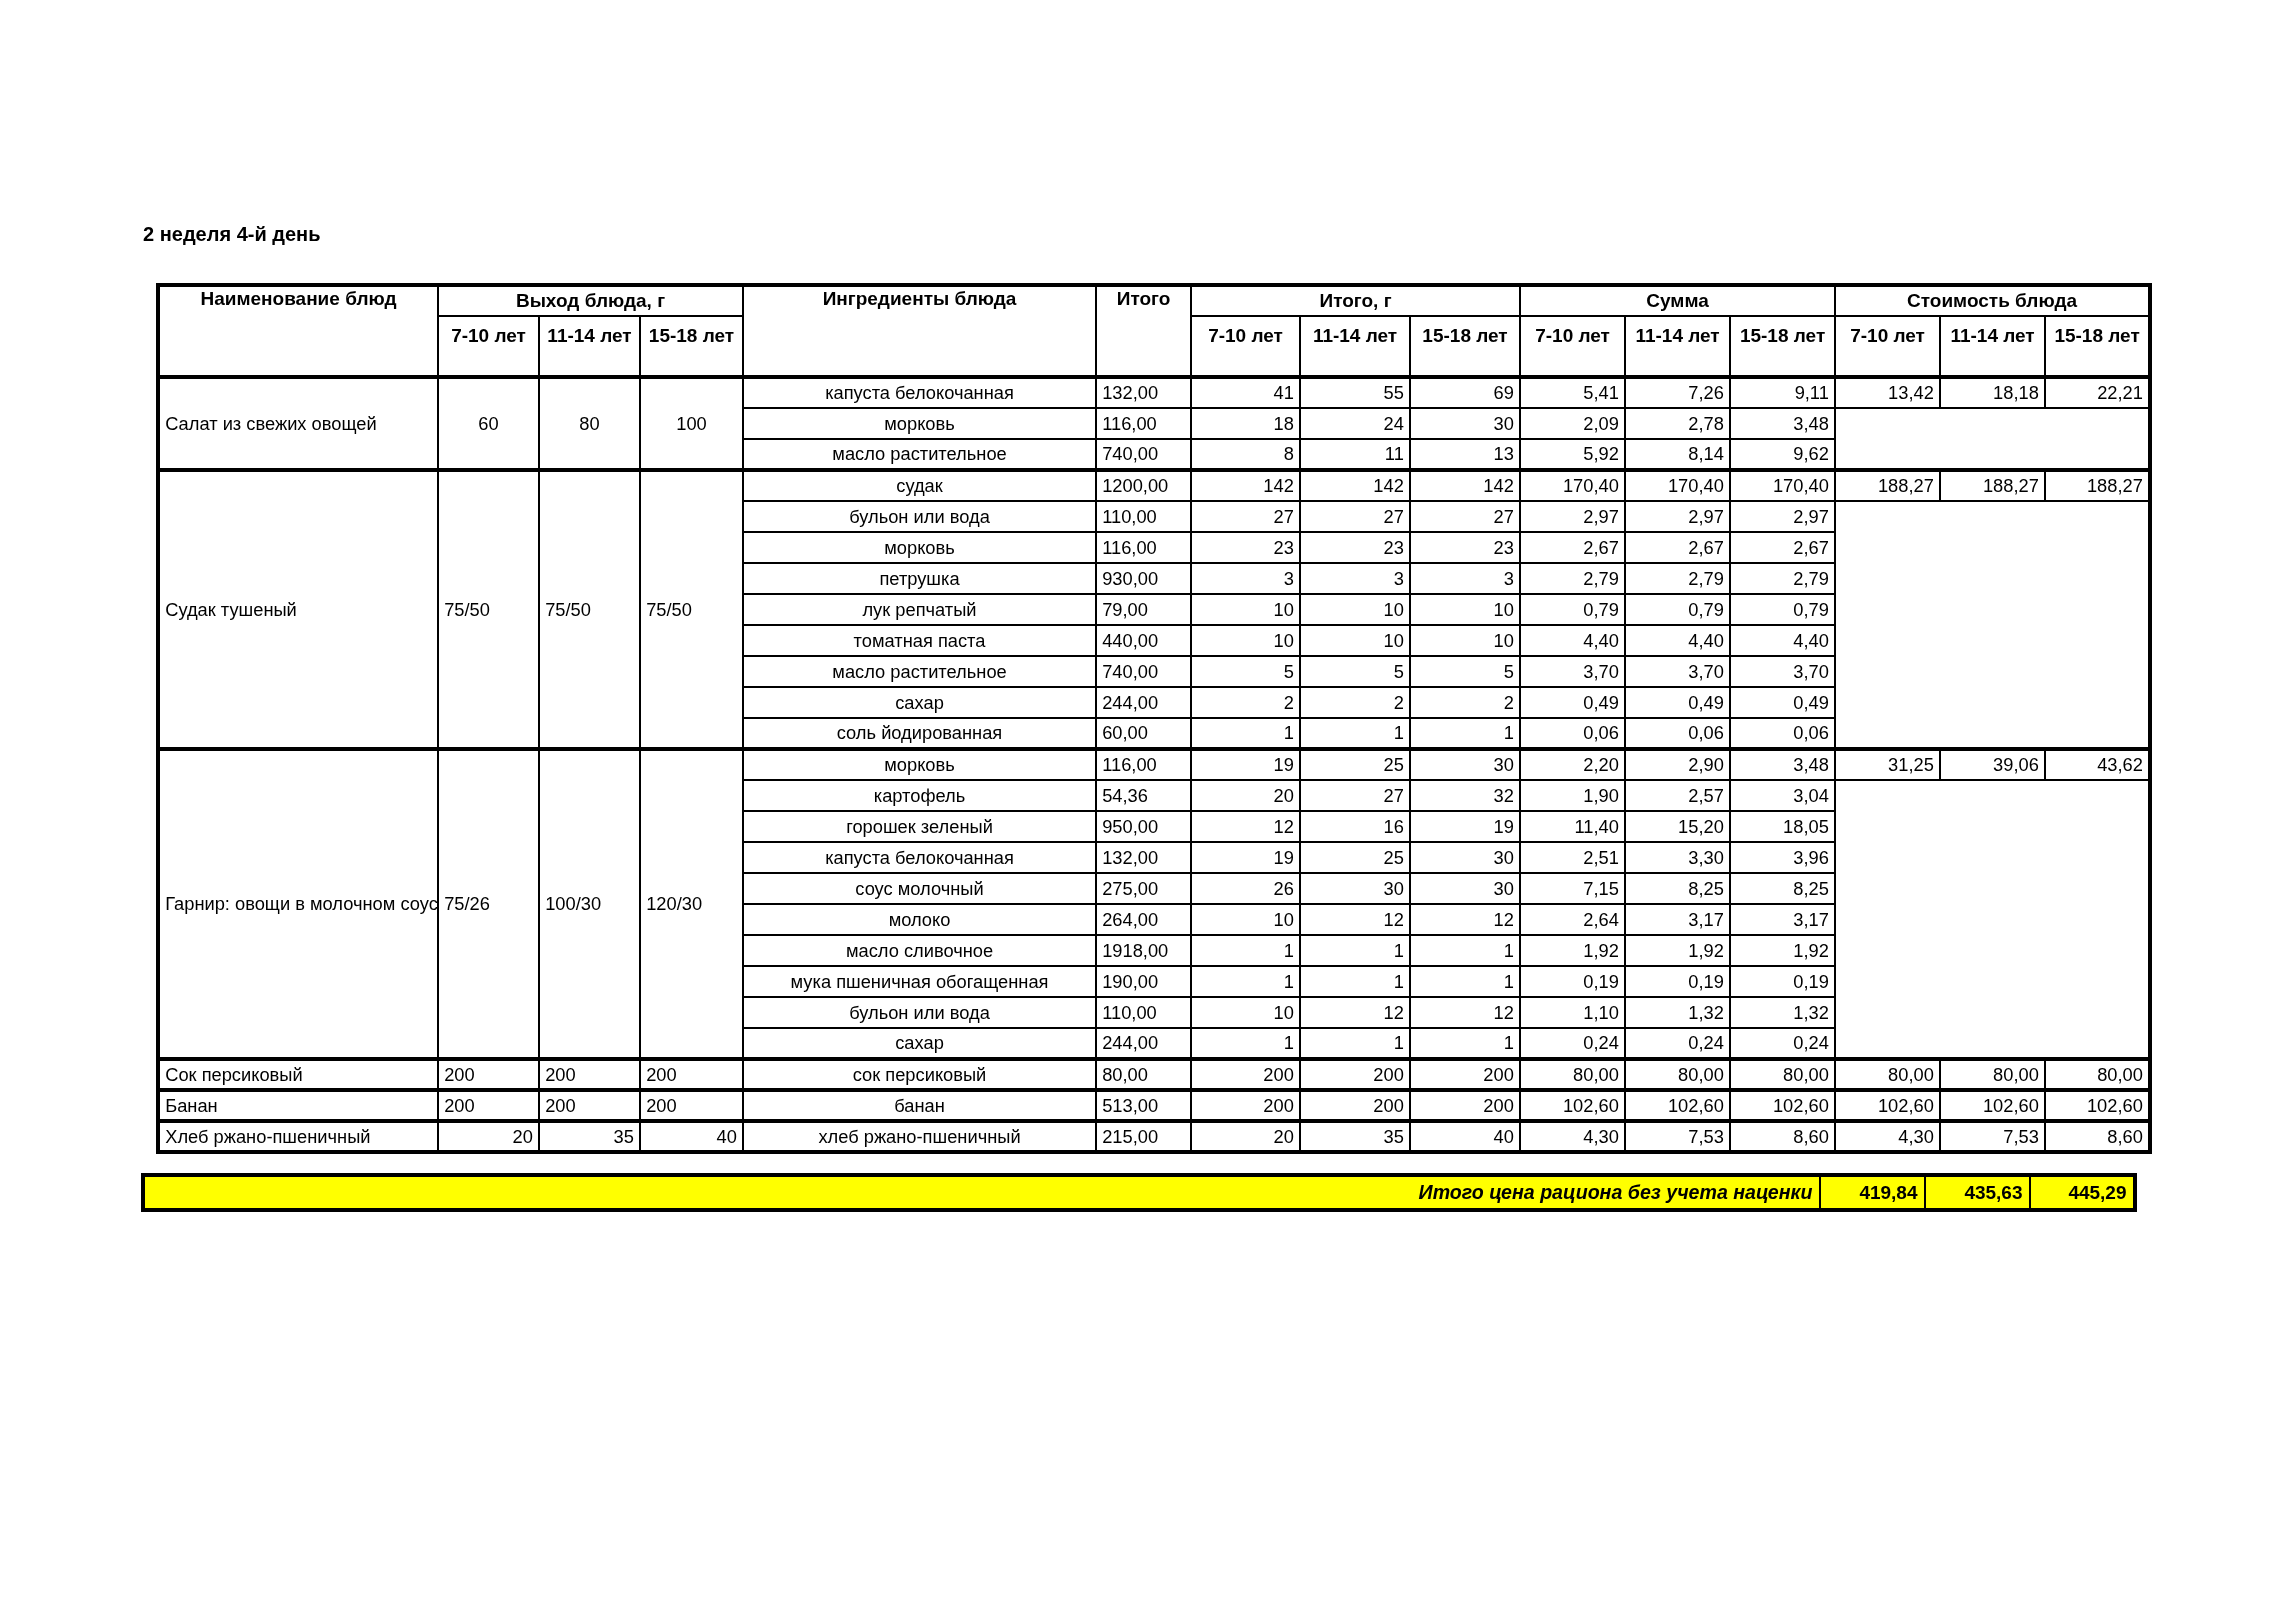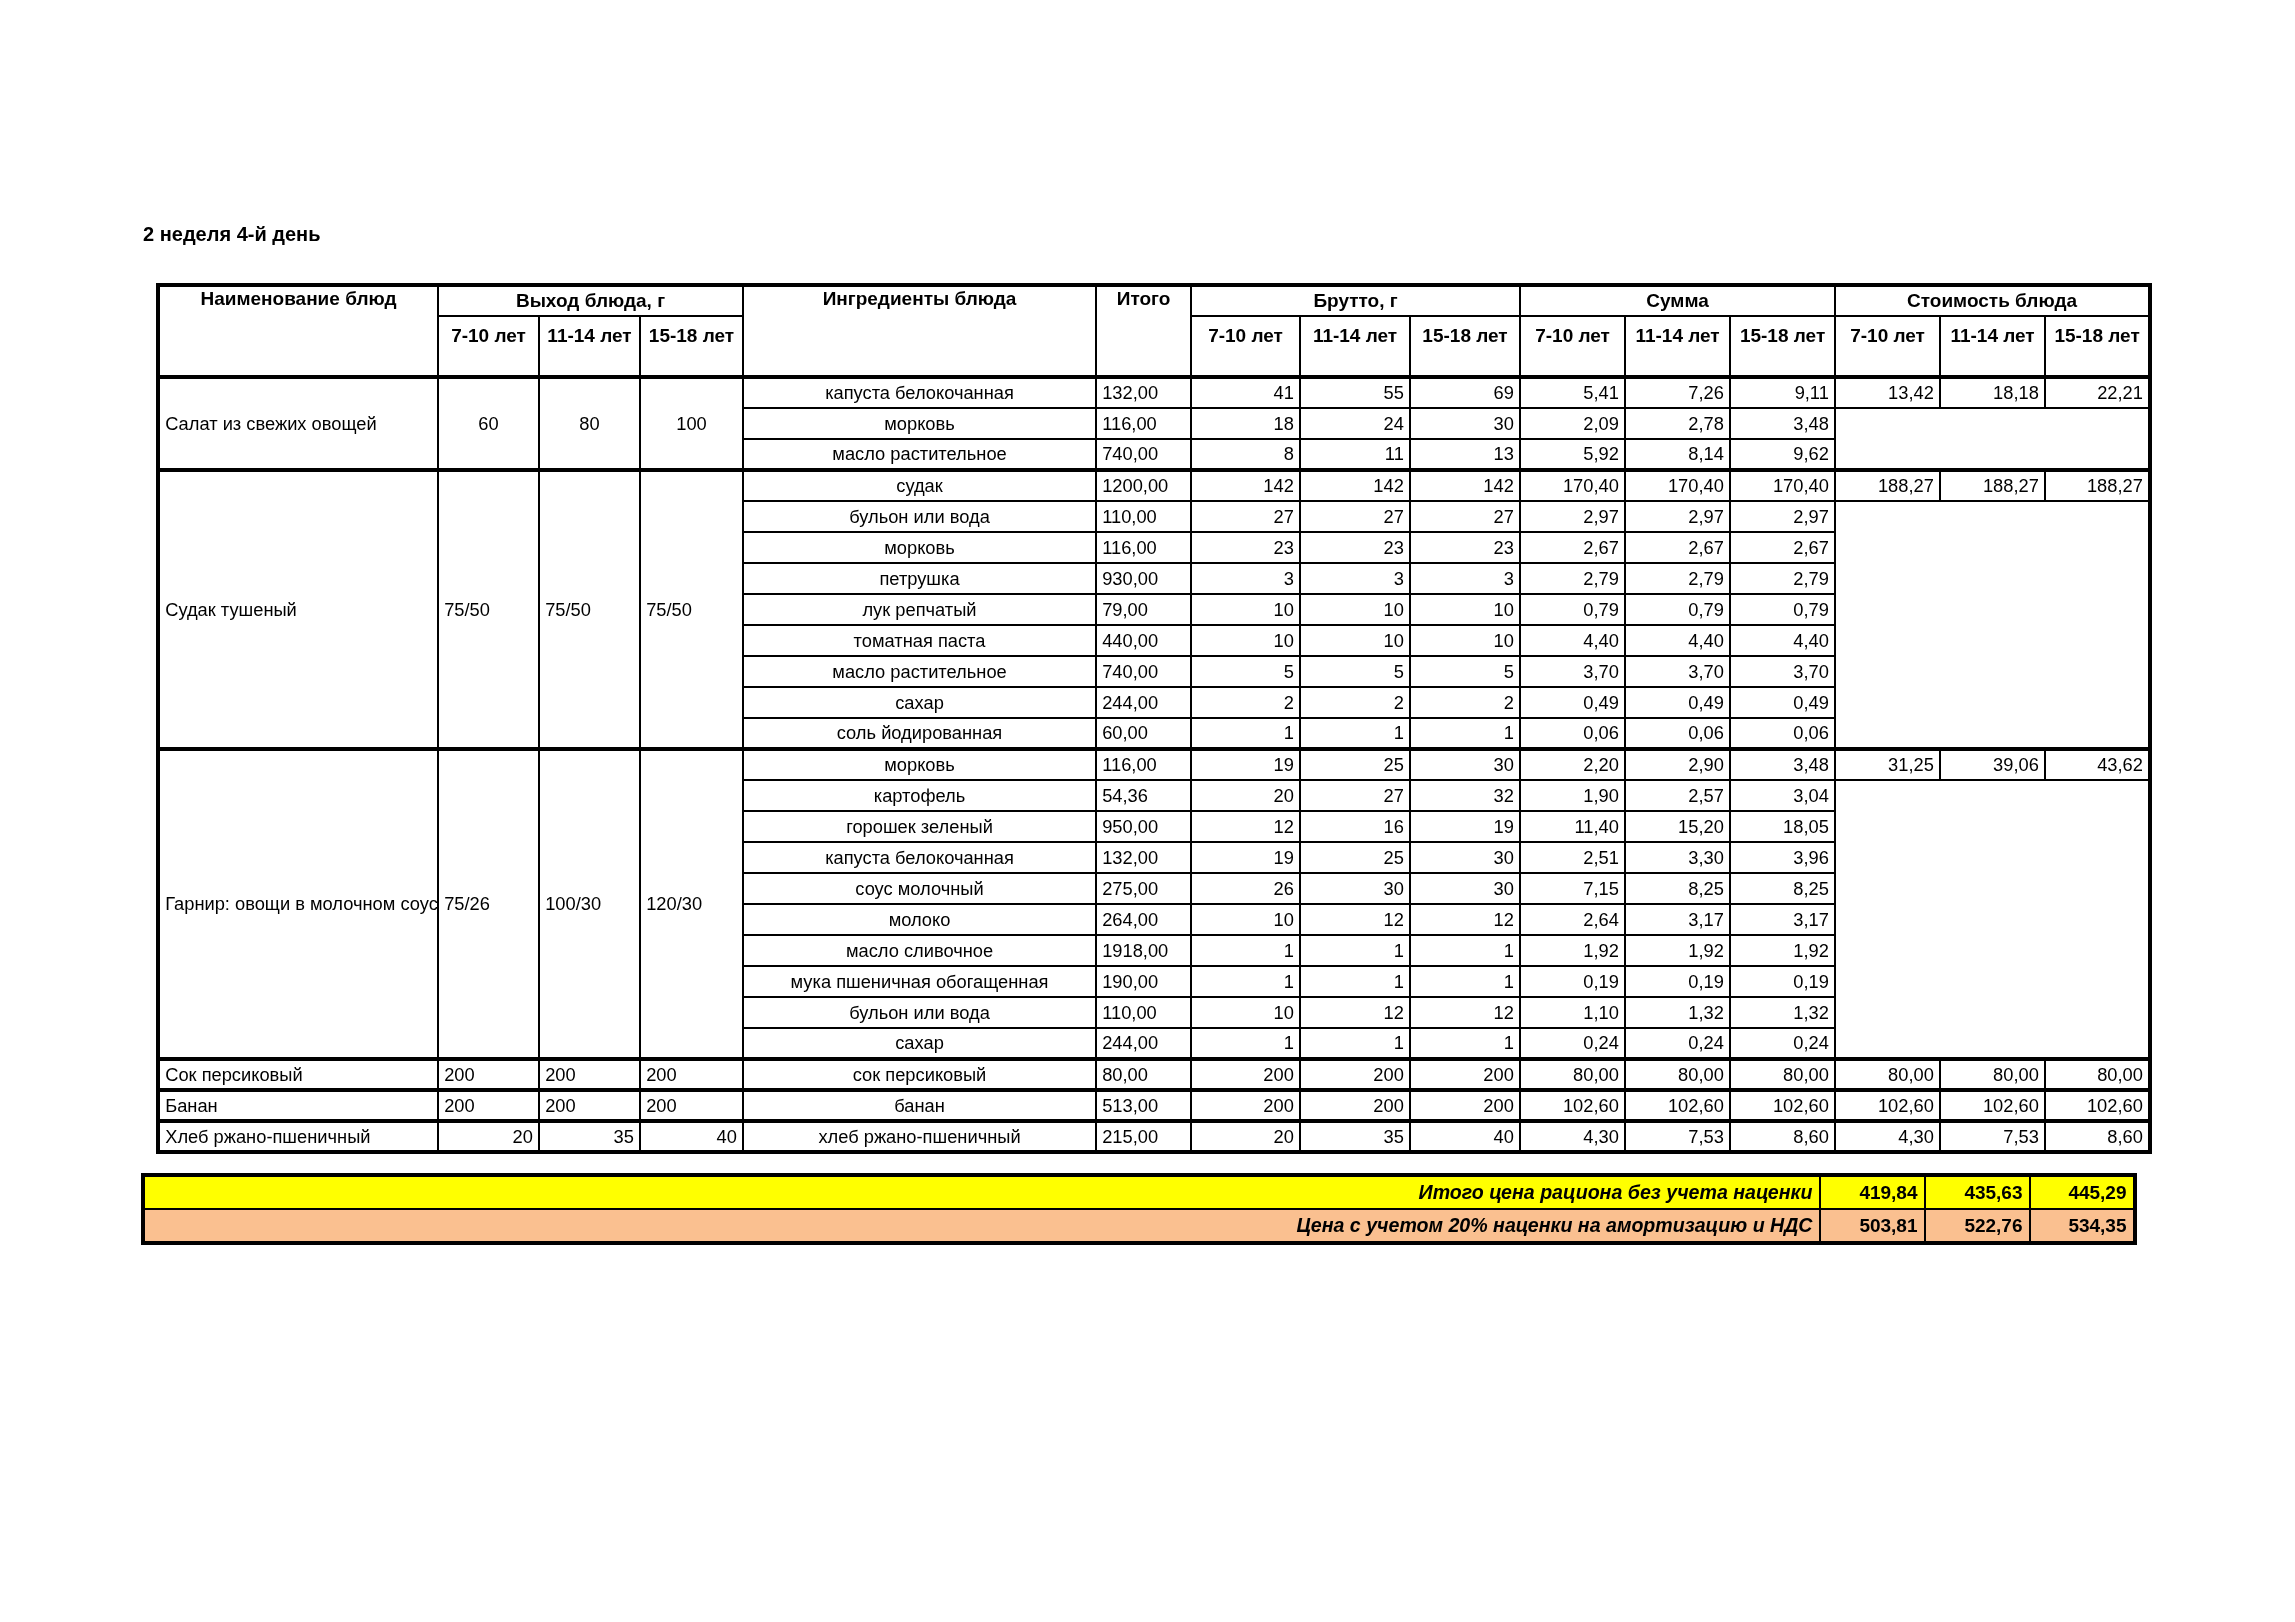--- a/index.html
+++ b/index.html
@@ -129,21 +129,21 @@
       <col style="width:105px">
         <col style="width:105px">
         <col style="width:105px">
     </colgroup>
     <thead>
       <tr class="hdr1">
         <th rowspan="2" class="tall">Наименование блюд</th>
         <th colspan="3" class="grp">Выход блюда, г</th>
         <th rowspan="2" class="tall">Ингредиенты блюда</th>
         <th rowspan="2" class="tall">Итого</th>
-        <th colspan="3" class="grp">Брутто, г</th>
+        <th colspan="3" class="grp">Итого, г</th>
         <th colspan="3" class="grp">Сумма</th>
         <th colspan="3" class="grp">Стоимость блюда</th>
       </tr>
       <tr class="hdr2">
         <th>7-10 лет</th>
         <th>11-14 лет</th>
         <th>15-18 лет</th>
         <th>7-10 лет</th>
         <th>11-14 лет</th>
         <th>15-18 лет</th>
@@ -461,23 +461,17 @@
         <col style="width:105px">
         <col style="width:105px">
     </colgroup>
     <tbody>
       <tr style="background: rgb(255, 255, 0);">
         <td class="tlabel">Итого цена рациона без учета наценки</td>
         <td class="tval">419,84</td>
         <td class="tval">435,63</td>
         <td class="tval">445,29</td>
       </tr>
-      <tr style="background: rgb(250, 192, 144);">
-        <td class="tlabel">Цена с учетом 20% наценки на амортизацию и НДС</td>
-        <td class="tval">503,81</td>
-        <td class="tval">522,76</td>
-        <td class="tval">534,35</td>
-      </tr>
     </tbody>
   </table>
 
 </div>
 
 
 </body></html>

